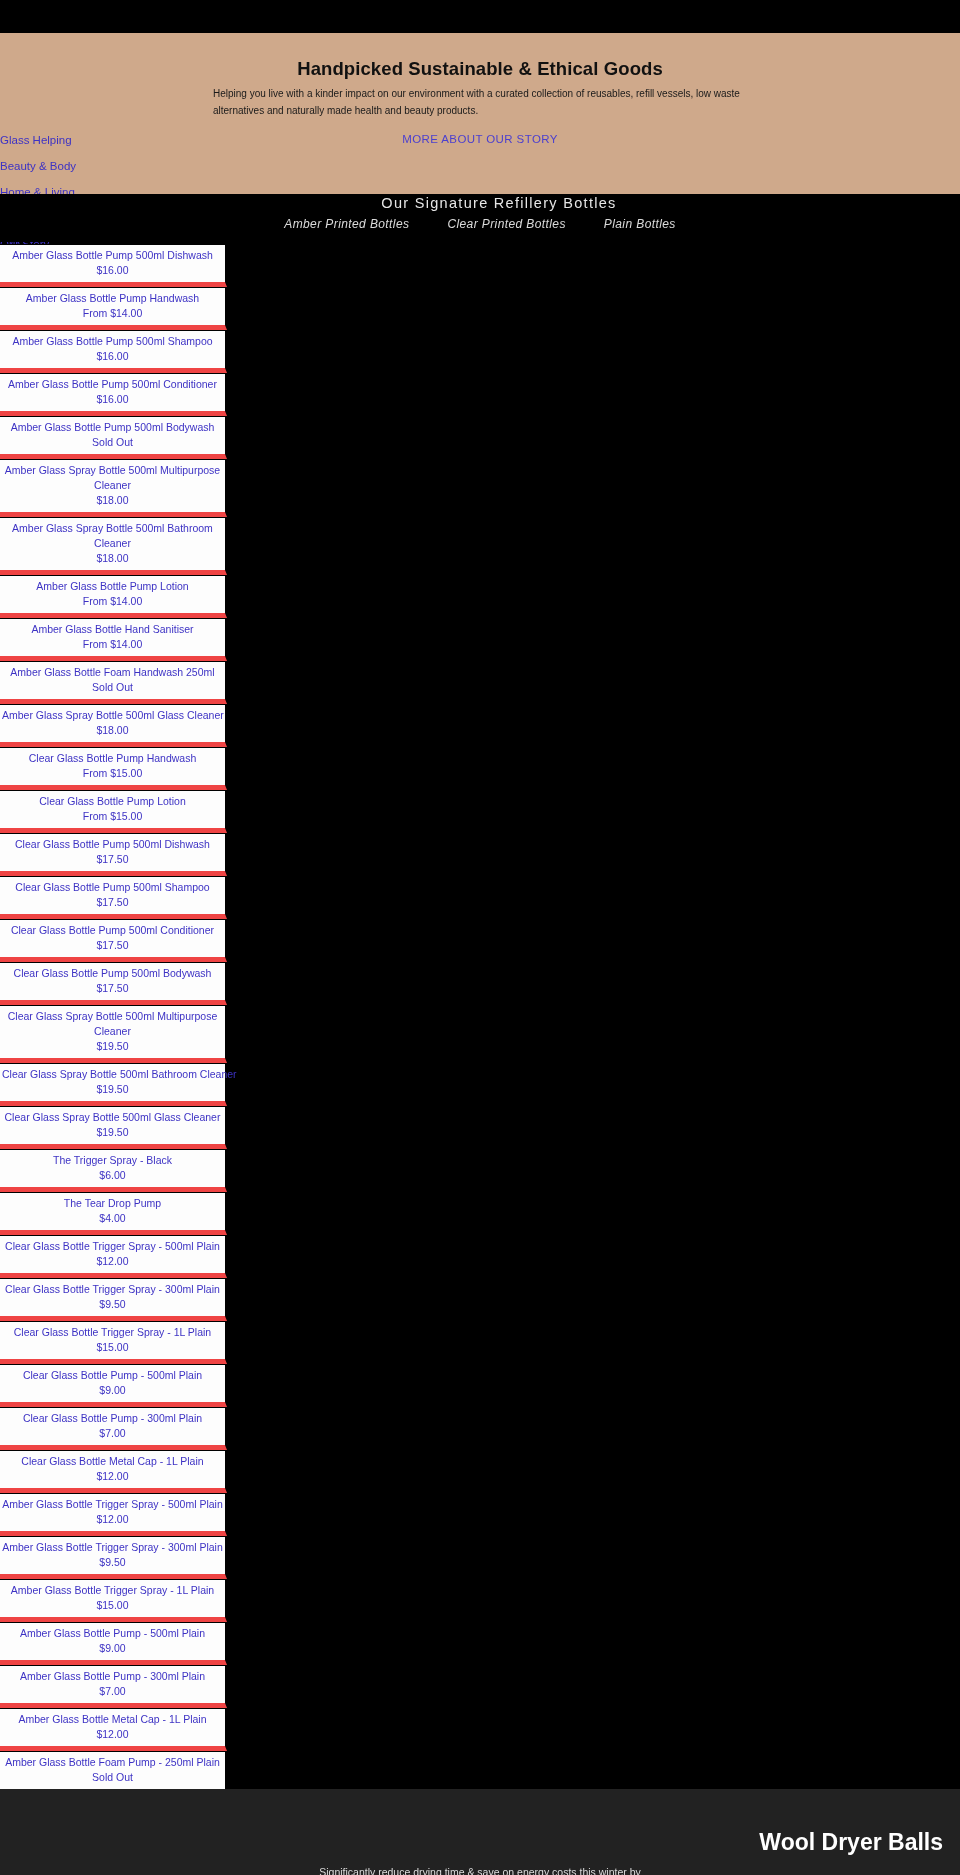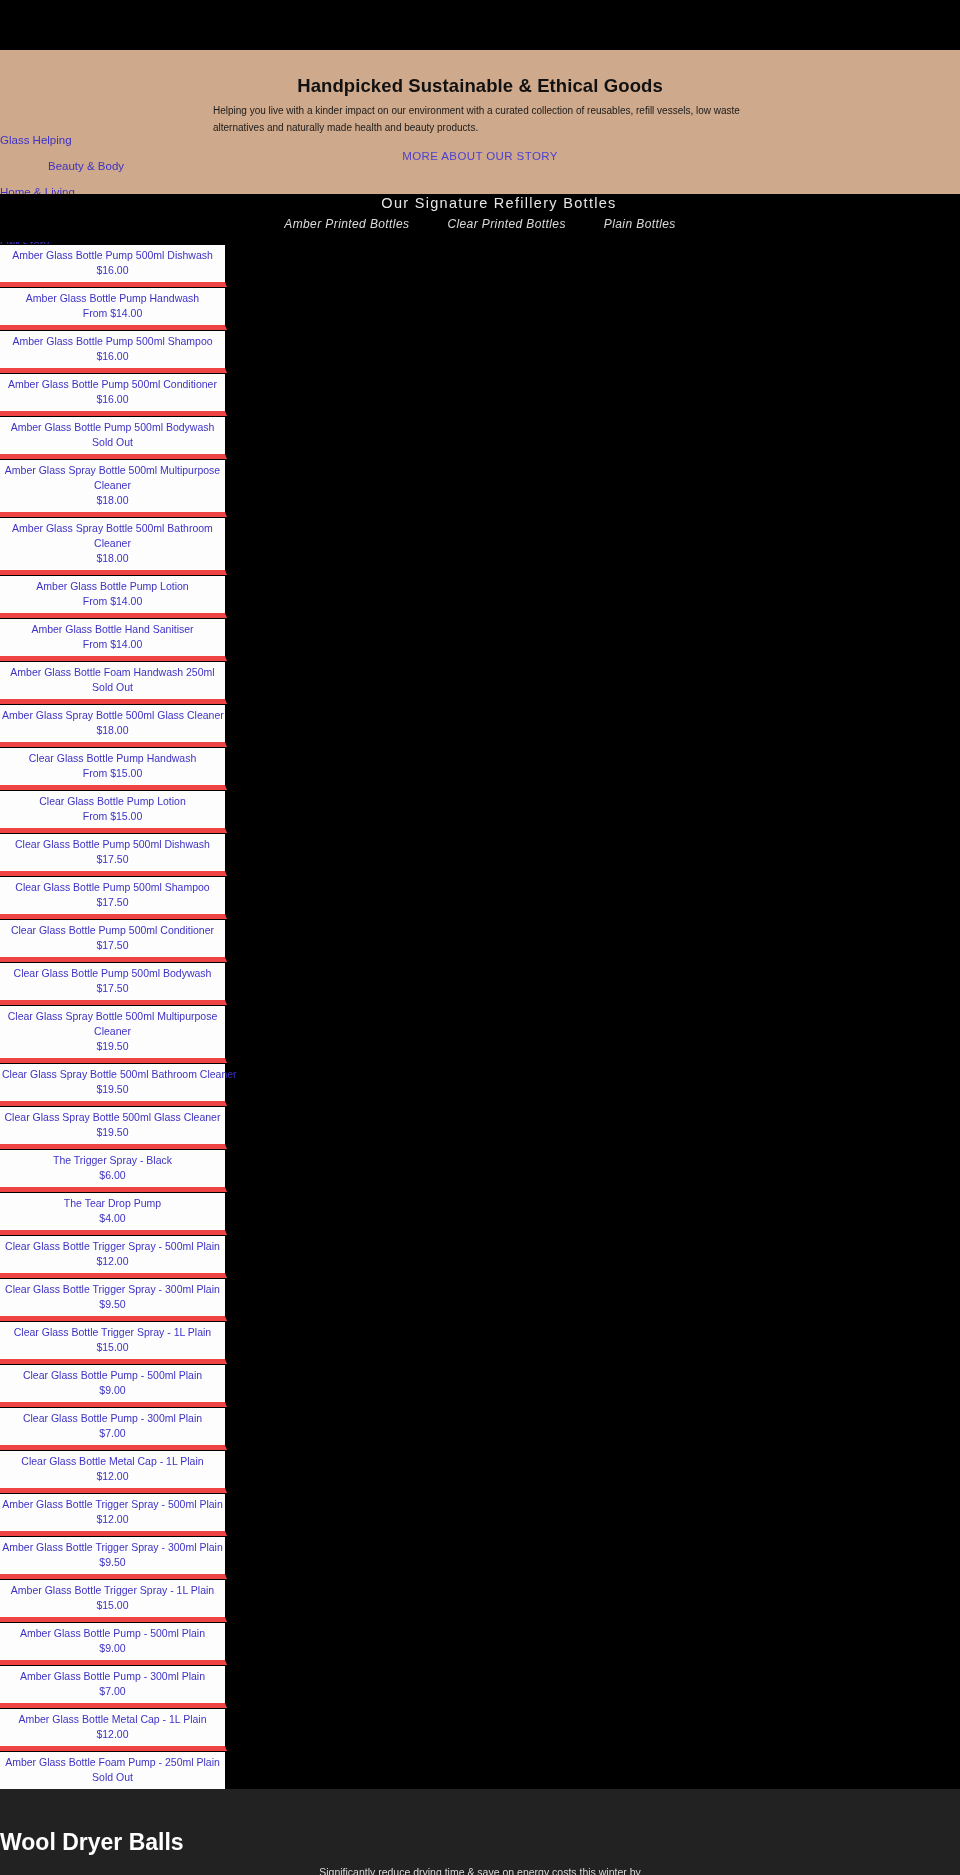--- a/index.html
+++ b/index.html
@@ -21,21 +21,21 @@
     position: absolute;
     top: 0; left: 0;
     width: 960px;
     height: 33px;
     background: #000000;
   }
 
   
   .hero {
     position: absolute;
-    top: 50px; left: 0;
+    top: 33px; left: 0;
     width: 960px;
     height: 161px;
     background: #cfa98b;
   }
   .hero-title {
     position: absolute;
     top: 25px; left: 0;
     width: 960px;
     text-align: center;
     font-size: 18.5px;
@@ -68,21 +68,21 @@
   .nav-link {
     position: absolute;
     left: 0;
     font-size: 11.5px;
     color: #3d32c4;
     white-space: nowrap;
     cursor: pointer;
     text-decoration: none;
   }
   .nav-0 { top: 134px; }
-  .nav-1 { top: 160px; margin-left: 48px; }
+  .nav-1 { top: 160px; }
   .nav-2 { top: 186px; }
   .nav-3 { top: 212px; }
   .nav-5 { top: 238px; }
 
   .icon-row {
     position: absolute;
     left: 2px;
     top: 238px;
     width: 40px;
     height: 26px;
@@ -166,21 +166,21 @@
     left: 0;
     top: 1789px;
     width: 960px;
     height: 86px;
     background: #222222;
   }
   .promo-title {
     position: absolute;
     top: 40px; left: 0;
     width: 943px;
-    text-align: left;
+    text-align: right;
     font-size: 23px;
     font-weight: bold;
     color: #ffffff;
   }
   .promo-sub {
     position: absolute;
     top: 75px; left: 0;
     width: 960px;
     text-align: center;
     font-size: 10.5px;

